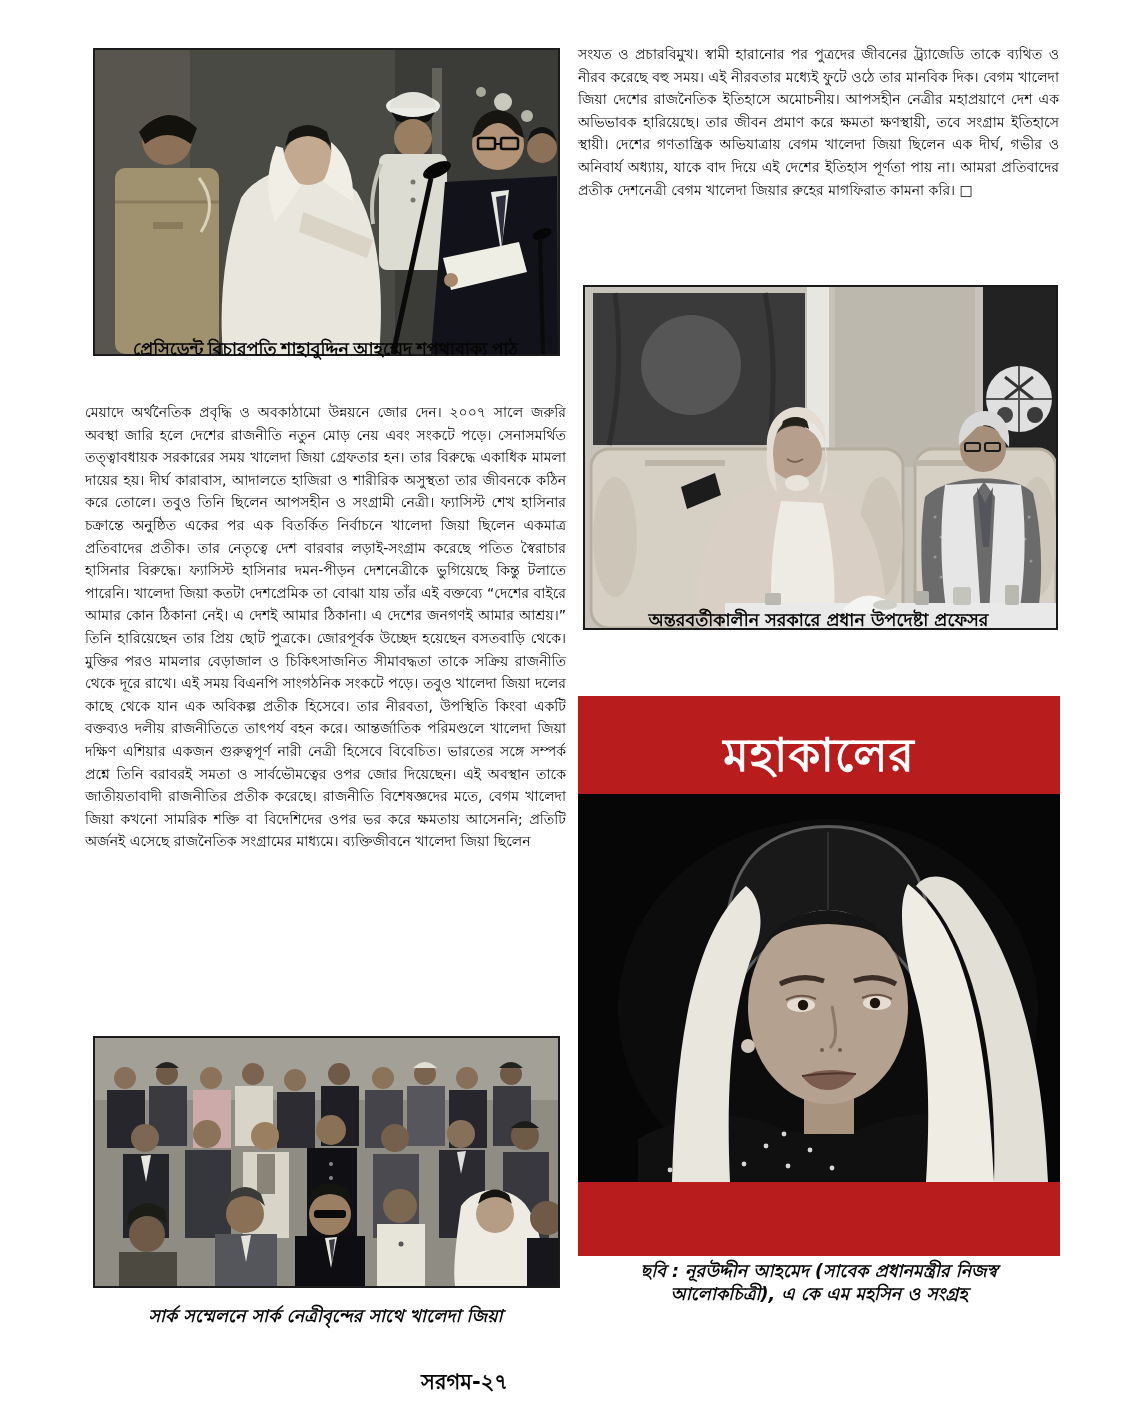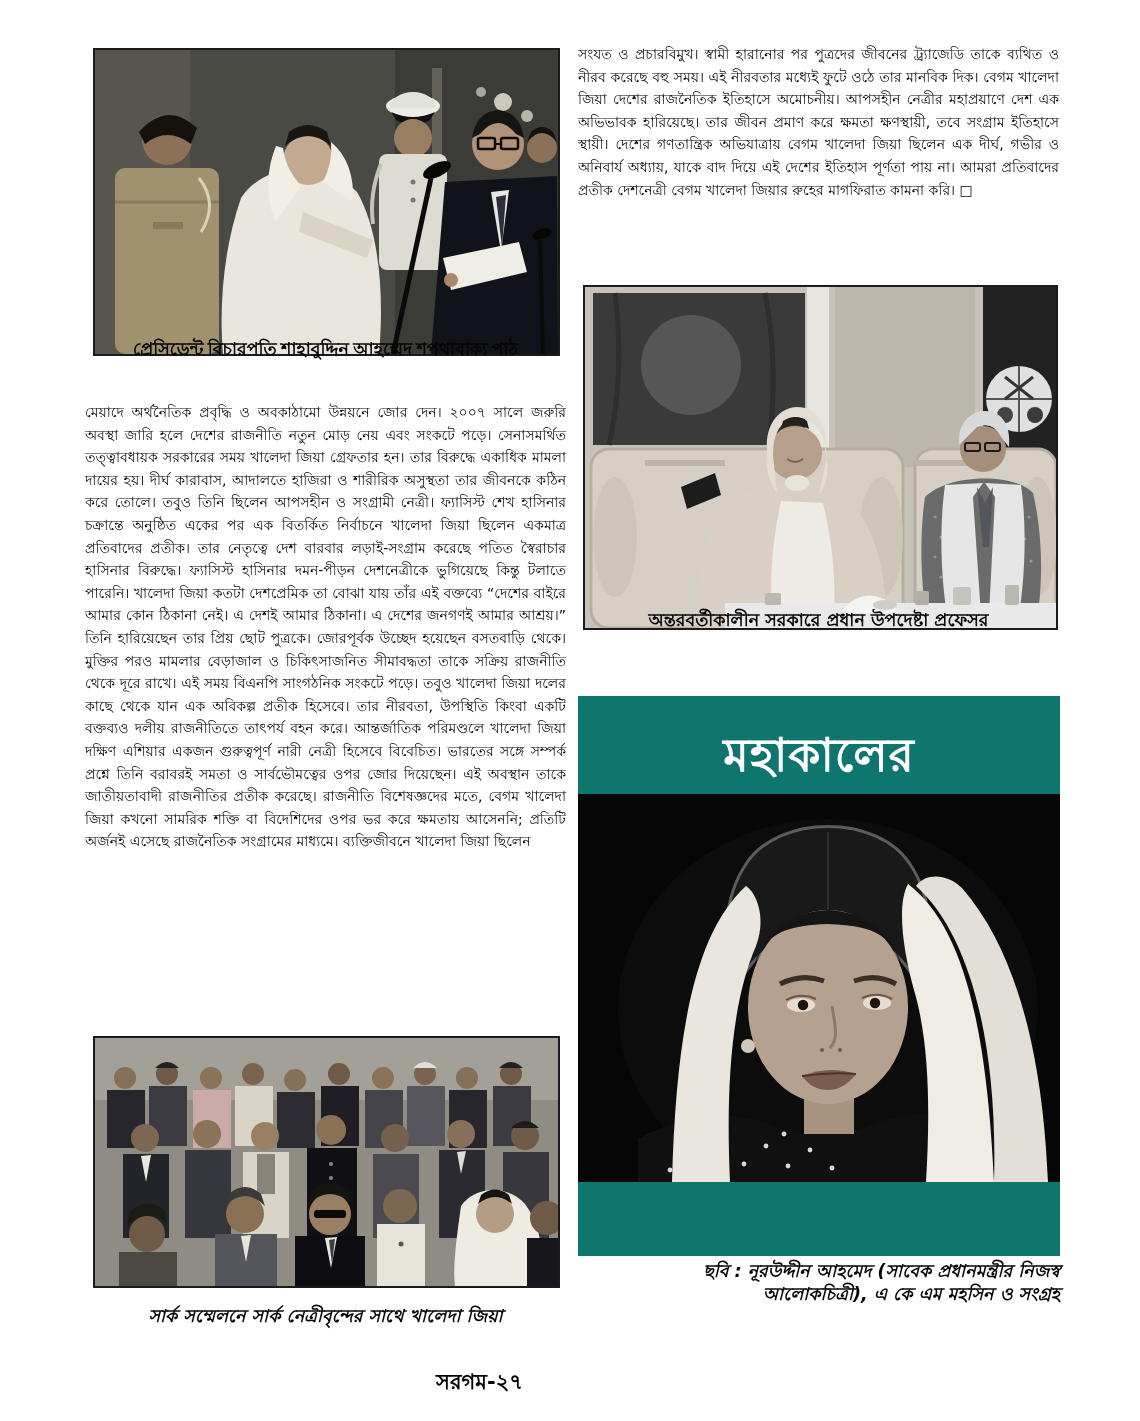--- a/index.html
+++ b/index.html
@@ -4,24 +4,24 @@
 <style>
   html,body{margin:0;padding:0;background:#e8e8e8;}
   .page{position:relative;width:1140px;height:1421px;background:#ffffff;margin:0 auto;
         font-family:"DejaVu Sans","Liberation Sans",sans-serif;color:#000;overflow:hidden;}
   .abs{position:absolute;}
   figure{margin:0;border:2px solid #1b1b1b;background:#888;overflow:hidden;}
   svg{display:block;}
   .bodytext{font-size:14px;line-height:22.6px;text-align:justify;color:#060606;}
   .caption{font-weight:bold;text-align:center;font-size:17.5px;line-height:23px;color:#060606;}
   .cap-italic{font-style:italic;}
-  .black-panel{background:#0f766e;}
+  .black-panel{background:#b91c1c;}
   .headline{color:#ffffff;text-align:center;font-weight:bold;font-size:46px;line-height:66px;
             padding-top:26px;letter-spacing:1px;}
-  .footer{width:929px;text-align:center;font-weight:bold;font-size:21px;color:#050505;padding-left:15px;}
+  .footer{width:929px;text-align:center;font-weight:bold;font-size:21px;color:#050505;}
 </style>
 </head>
 <body>
 
 <div class="page">
 
   <figure class="abs" style="left:93px;top:48px;width:463px;height:304px;">
     <svg viewBox="0 0 463 304" width="463" height="304">
       <rect width="463" height="304" fill="#4a4a45"></rect>
       <rect x="0" width="95" height="304" fill="#57554d"></rect>
@@ -360,20 +360,20 @@
 
       <g>
         <path d="M168,92 C116,140 98,240 94,388 L152,388 C148,300 152,212 178,152 C188,126 180,100 168,92 Z" fill="#e9e6de"></path>
         <path d="M330,90 C382,130 408,220 416,388 L348,388 C352,322 352,250 336,196 C326,160 318,112 330,90 Z" fill="#efece4"></path>
         <path d="M416,388 L470,388 C466,296 450,170 384,94 C370,80 348,78 338,92 C392,140 420,250 416,388 Z" fill="#e2dfd6"></path>
         <circle cx="170" cy="252" r="7" fill="#cfc8bb"></circle>
       </g>
     </svg>
   </div>
 
-  <div class="abs caption cap-italic" style="left:578px;top:1260px;width:482px;text-align:right;">
+  <div class="abs caption cap-italic" style="left:578px;top:1260px;width:482px;">
     <div>ছবি : নূরউদ্দীন আহমেদ (সাবেক প্রধানমন্ত্রীর নিজস্ব</div>
     <div>আলোকচিত্রী), এ কে এম মহসিন ও সংগ্রহ</div>
   </div>
 
   <div class="abs footer" style="left:0;top:1366px;">সরগম-২৭</div>
 
 </div>
 
 </body></html>

